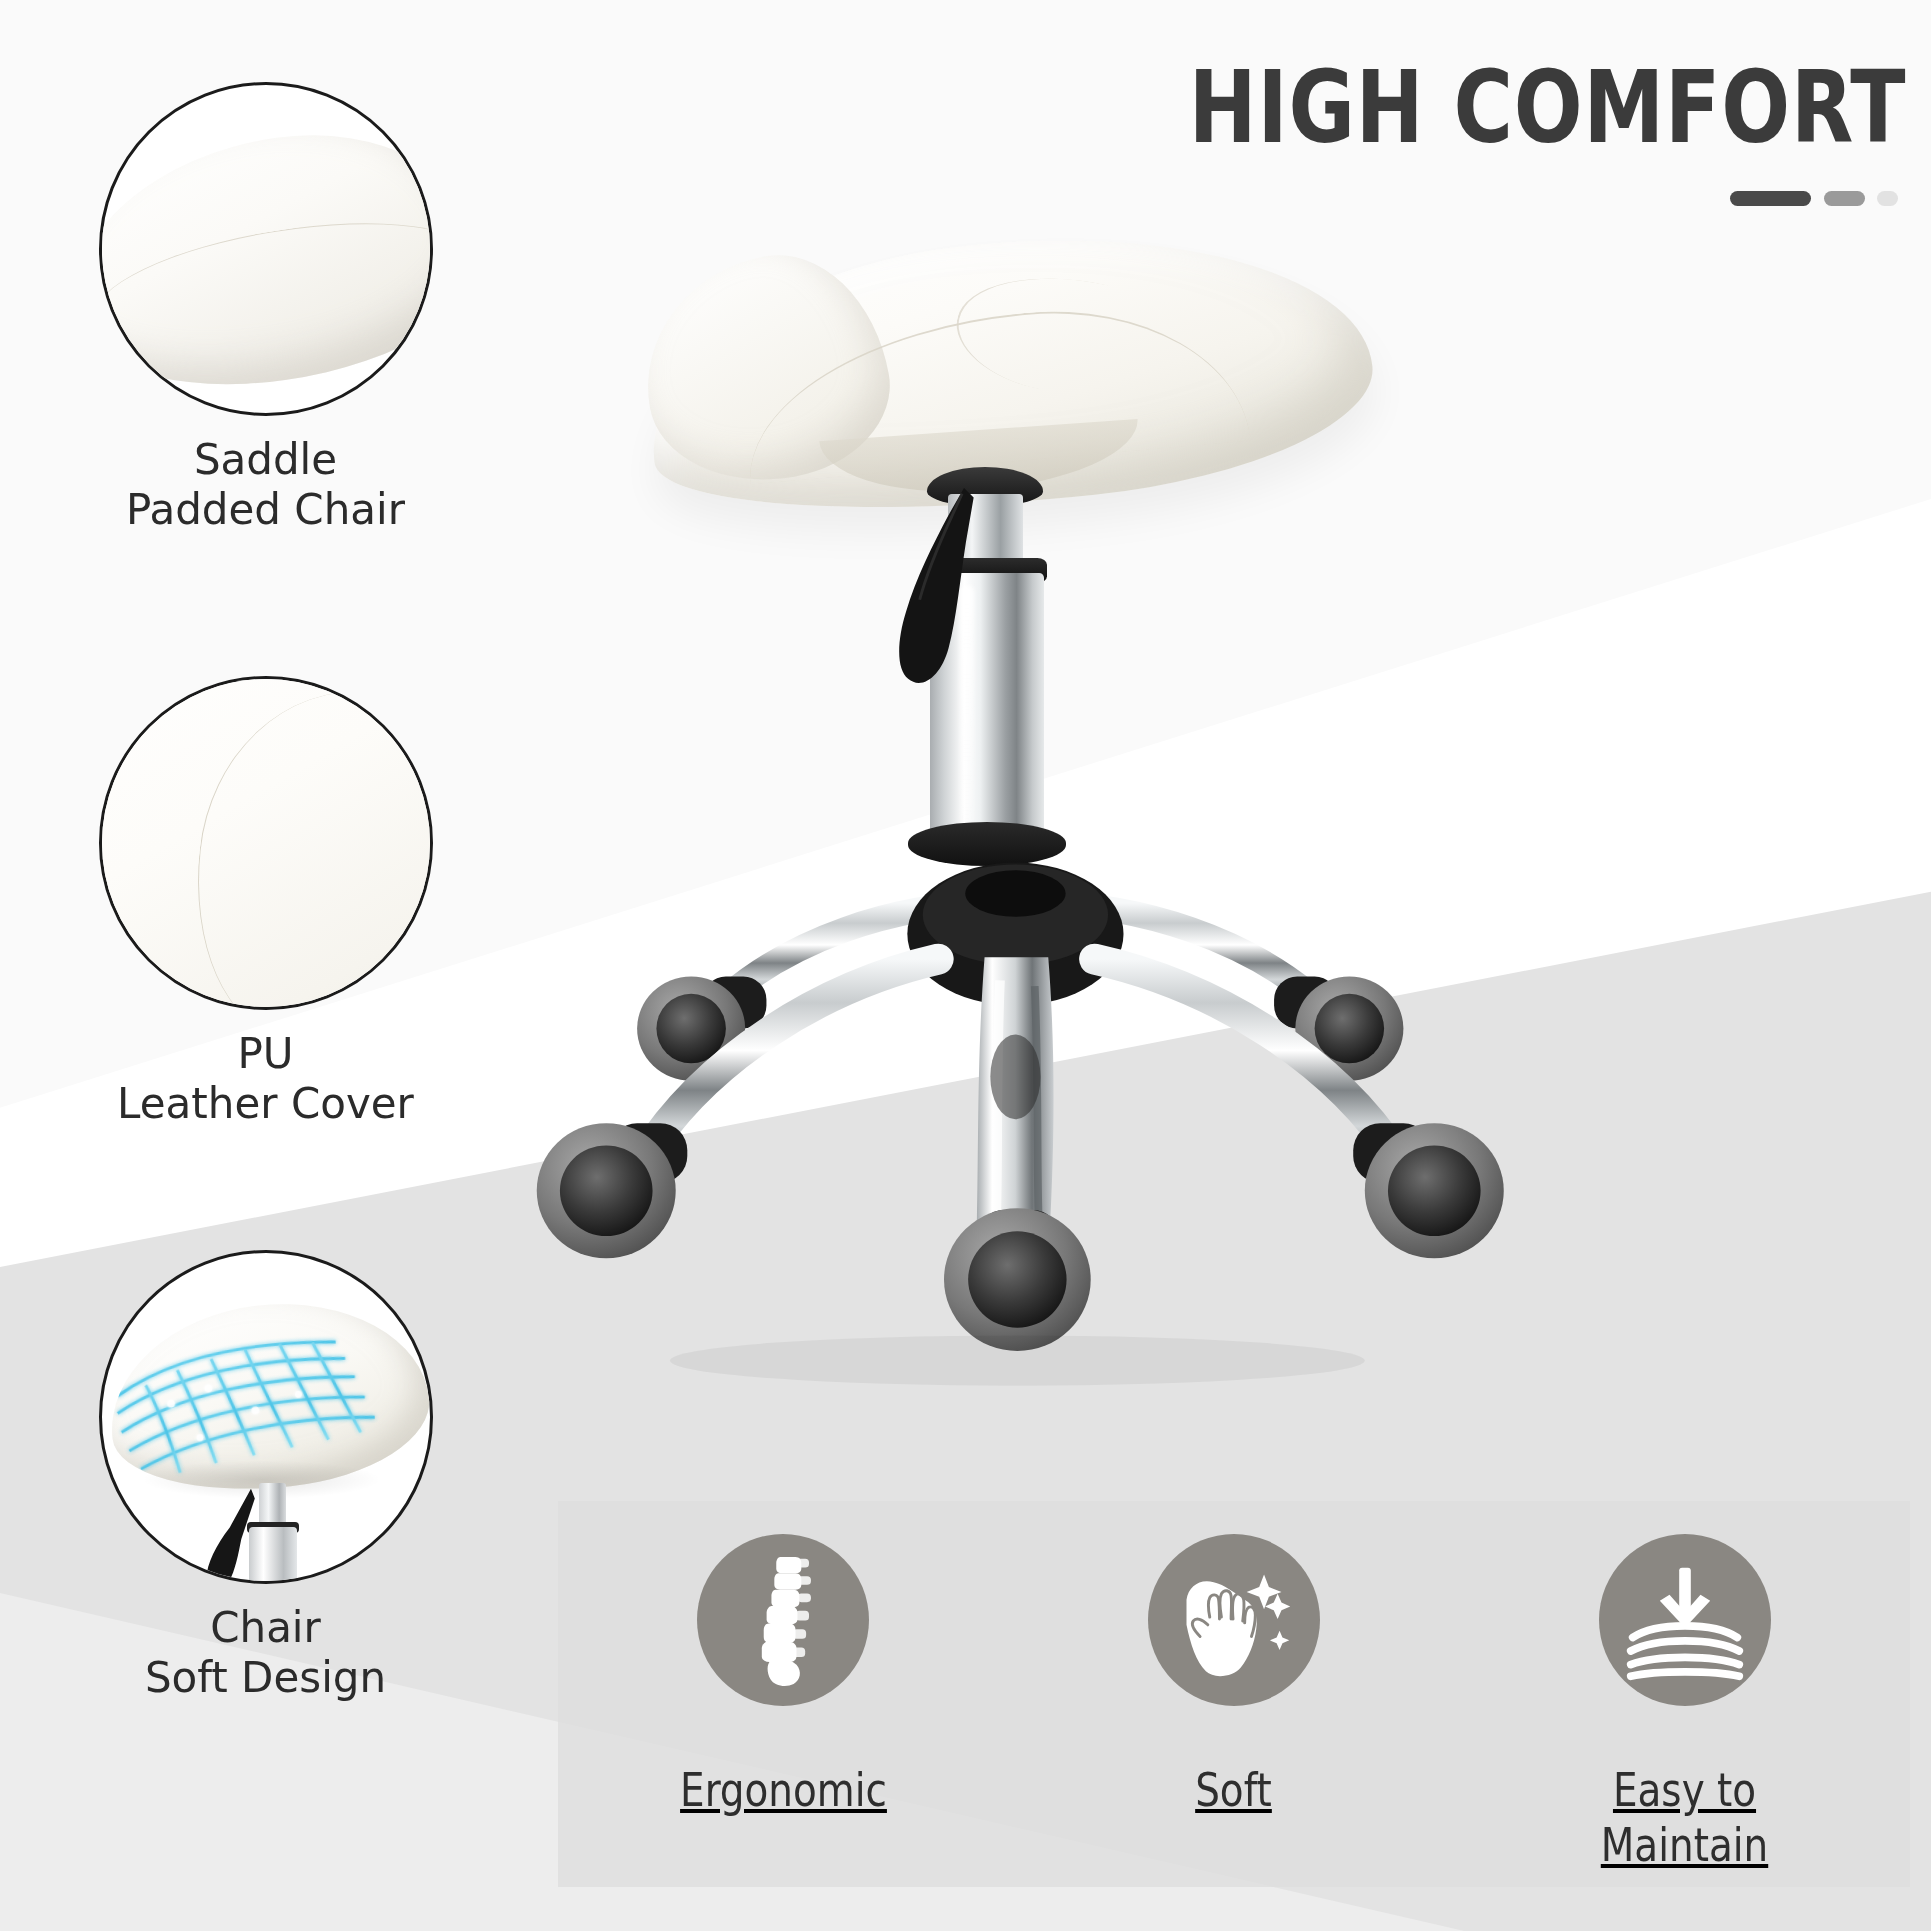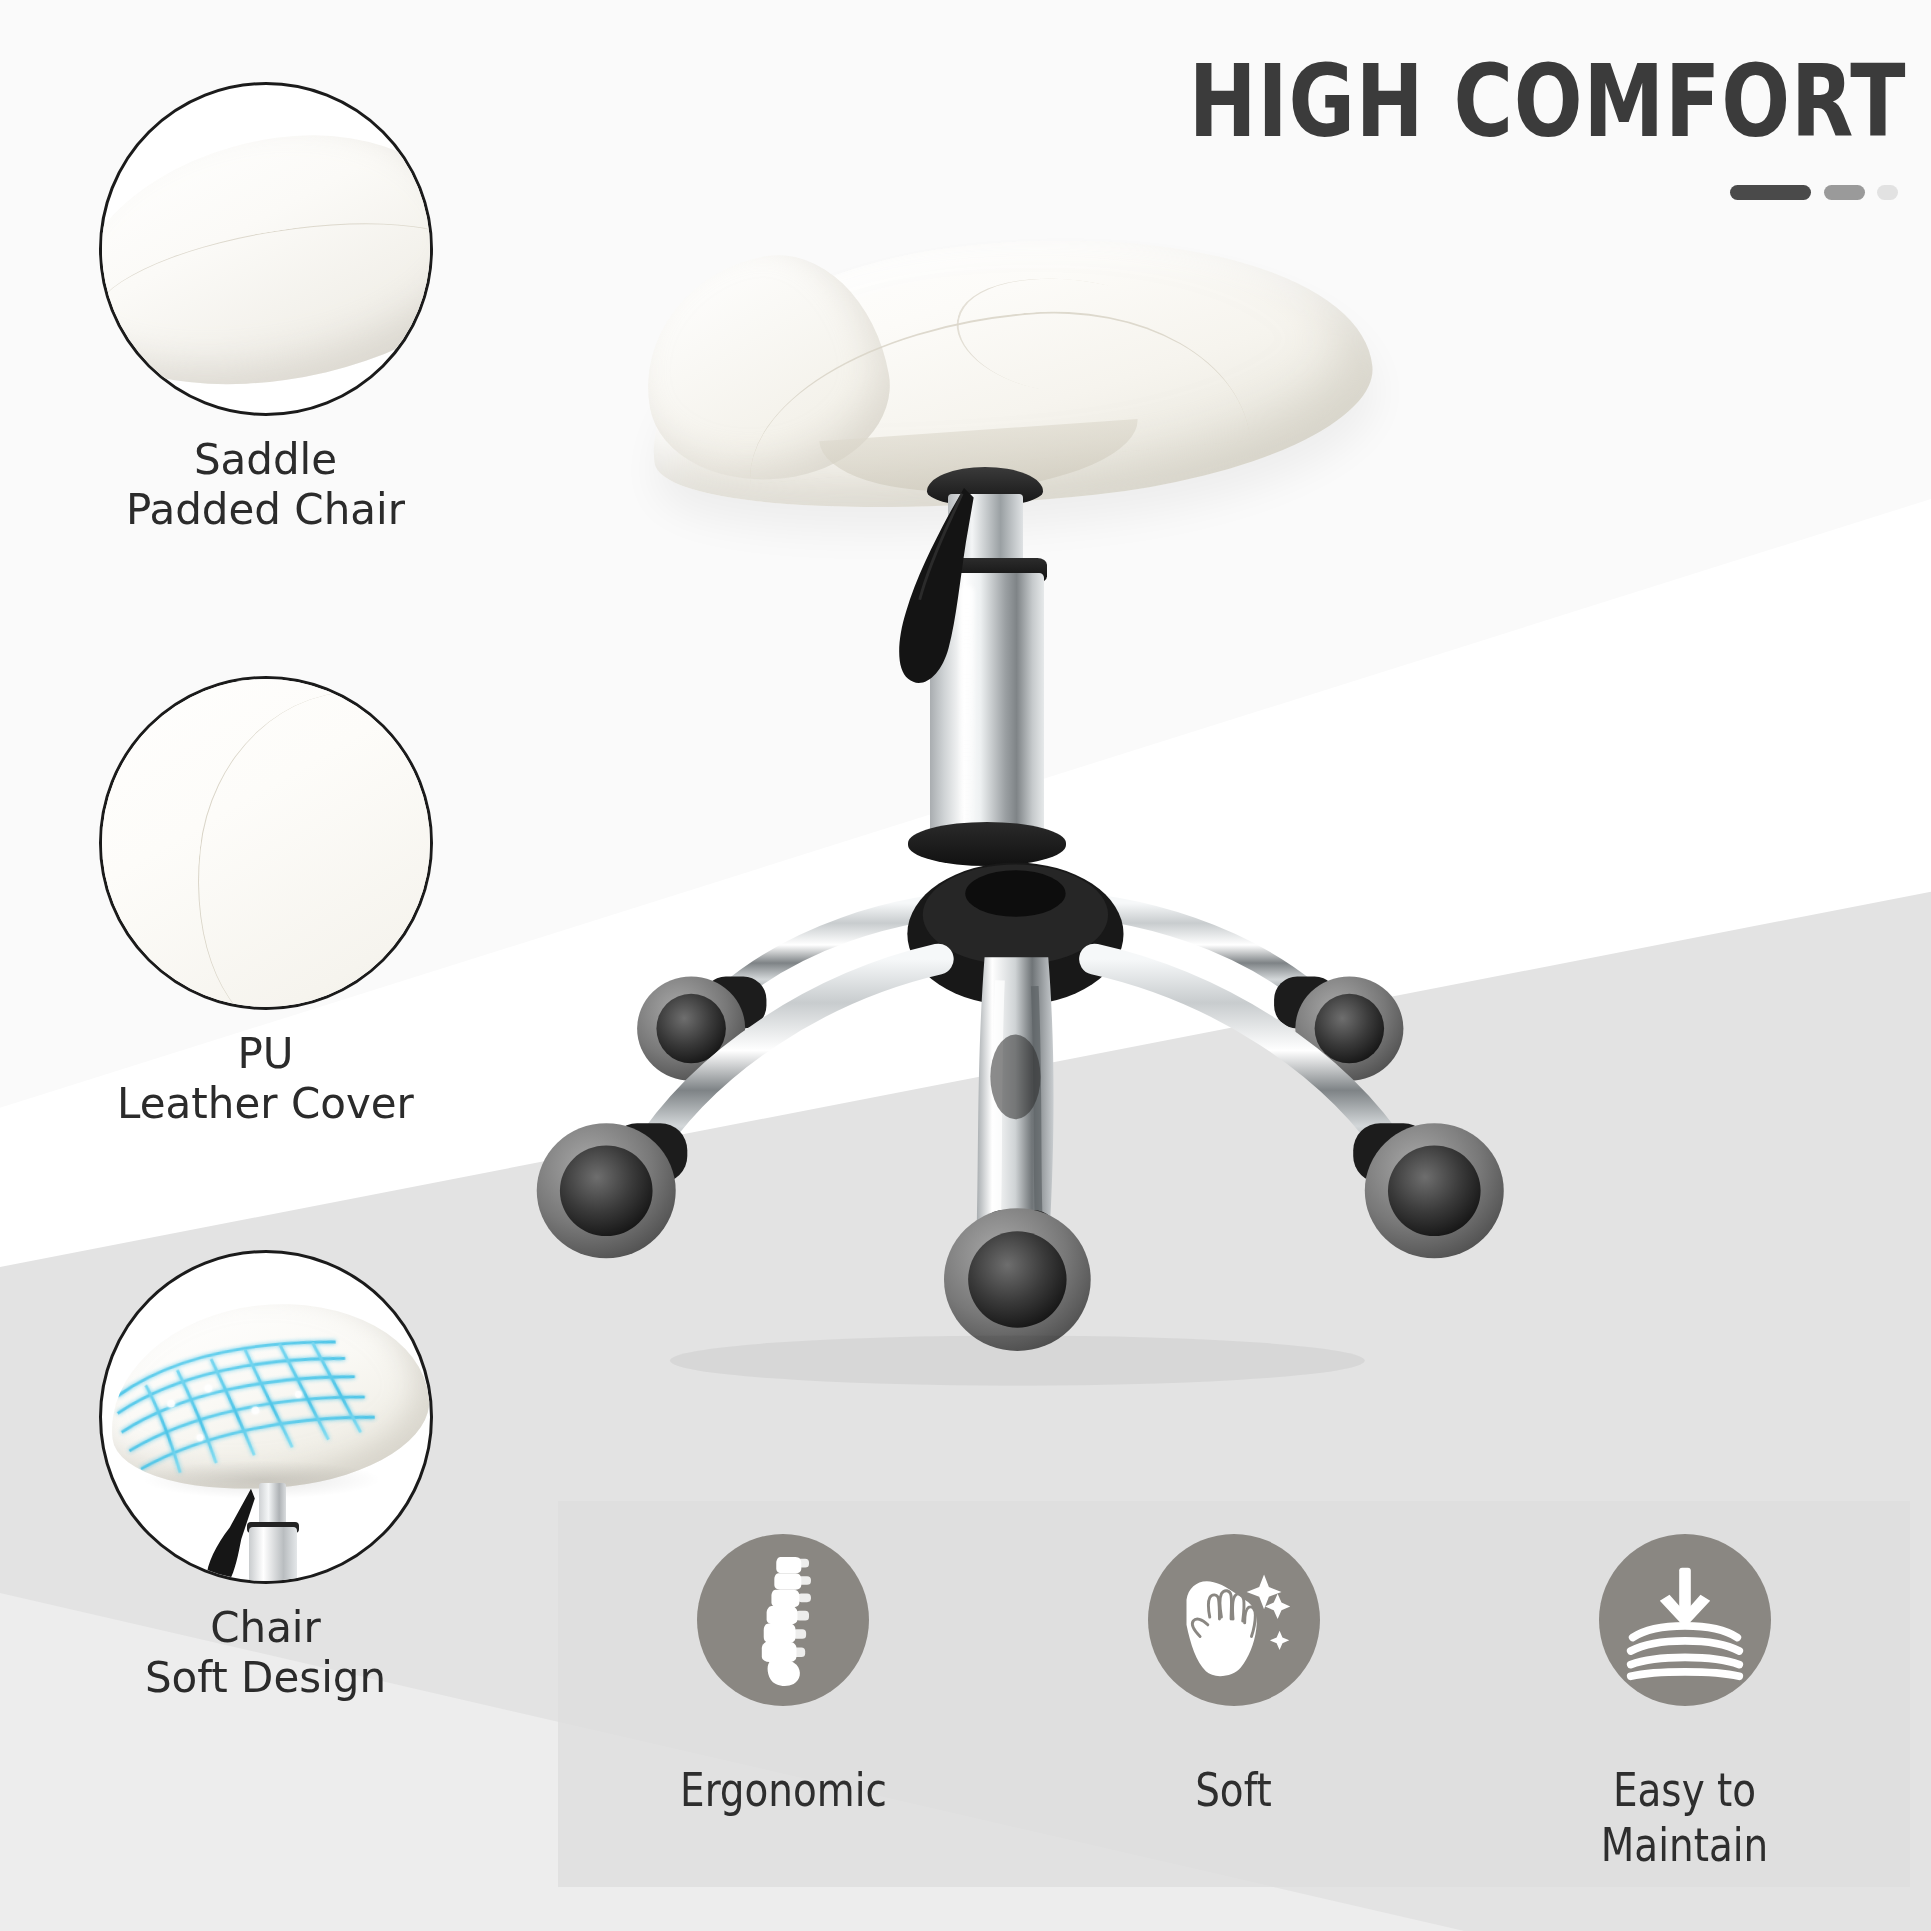--- a/index.html
+++ b/index.html
@@ -24,21 +24,21 @@
   .band-bottom{
     position:absolute;left:-483px;top:1361px;width:2897px;height:1352px;
     background:#e3e3e3;transform:rotate(-11deg);transform-origin:0 0;
   }
   .band-bottom2{
     position:absolute;left:-290px;top:1526px;width:2897px;height:966px;
     background:#ededed;transform:rotate(13deg);transform-origin:0 0;
   }
 
   
-  .title-wrap{position:absolute;right:25px;top:52px;text-align:right;}
+  .title-wrap{position:absolute;right:25px;top:58px;text-align:right;}
   .title{
     font-family:"DejaVu Sans Condensed","Liberation Sans Narrow","Liberation Sans",sans-serif;
     font-weight:bold;font-size:100px;line-height:1;color:#3b3b3b;
     letter-spacing:1px;
     transform:scaleX(.90);transform-origin:right center;white-space:nowrap;
   }
   .dashes{display:flex;justify-content:flex-end;align-items:center;gap:12.6px;margin-top:33px;padding-right:7.7px;}
   .dash{height:14.5px;border-radius:7.7px;}
   .dash.d1{width:81px;background:#4a4a4a;}
   .dash.d2{width:41px;background:#9a9a9a;}
@@ -191,21 +191,21 @@
   
   .panel{
     position:absolute;left:558px;top:1501px;width:1352px;height:386px;
     background:rgba(222,222,222,.78);
   }
   .panel-row{
     position:absolute;left:0;top:0;width:100%;height:100%;
     display:flex;justify-content:space-around;align-items:flex-start;
     padding-top:33px;box-sizing:border-box;
   }
-  .panel-item{width:319px;text-align:center;}
+  .panel-item{width:319px;text-align:center;text-decoration:underline;}
   .p-icon{
     width:172px;height:172px;margin:0 auto;border-radius:50%;
     background:#8a8782;display:flex;align-items:center;justify-content:center;
   }
   .p-label{
     margin-top:56px;font-size:47px;color:#2e2e2e;
     font-family:"DejaVu Sans Condensed","Liberation Sans Narrow","Liberation Sans",sans-serif;
     transform:scaleX(.92);
   }
 </style>

